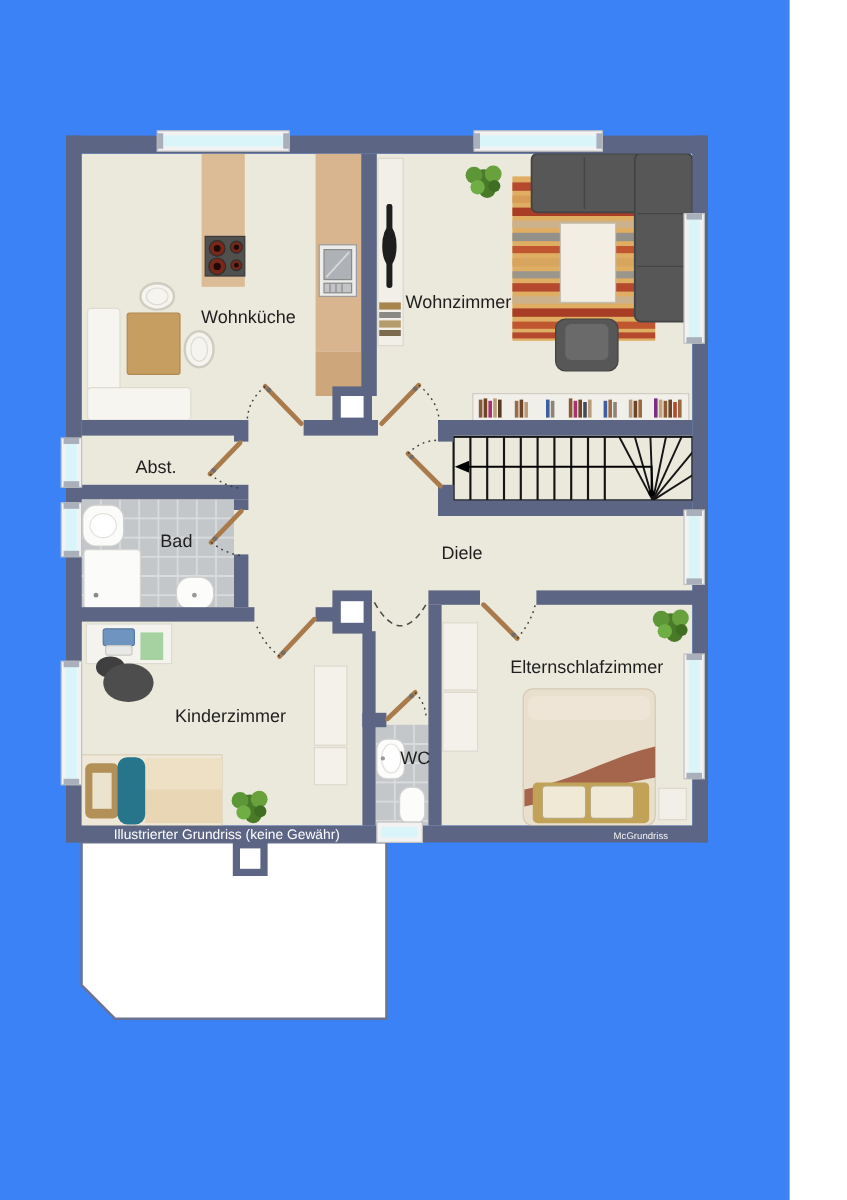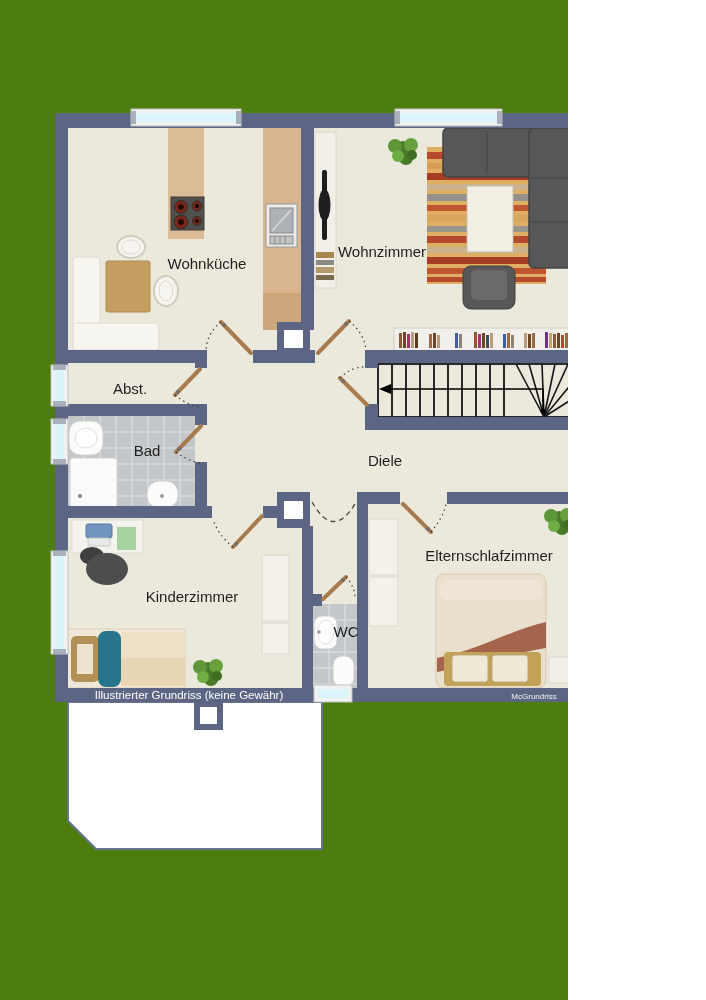--- a/index.html
+++ b/index.html
@@ -1,16 +1,16 @@
 <!DOCTYPE html>
 <html><head>
 <meta charset="utf-8">
 <style>
   html,body{margin:0;padding:0;background:#ffffff;}
-  .canvas{position:relative;width:568px;height:1000px;background:#4d7c0f;overflow:hidden;
+  .canvas{position:relative;width:658px;height:1000px;background:#3b82f6;overflow:hidden;
           font-family:"Liberation Sans",sans-serif;}
   svg{position:absolute;left:0;top:0;}
   .room-label{font-family:"Liberation Sans",sans-serif;font-size:15px;fill:#1f1f1f;}
   .footer-label{font-family:"Liberation Sans",sans-serif;font-size:11.5px;fill:#ffffff;}
   .credit-label{font-family:"Liberation Sans",sans-serif;font-size:8px;fill:#f2f2f2;}
 </style>
 </head>
 <body>
 
 <div class="canvas">

